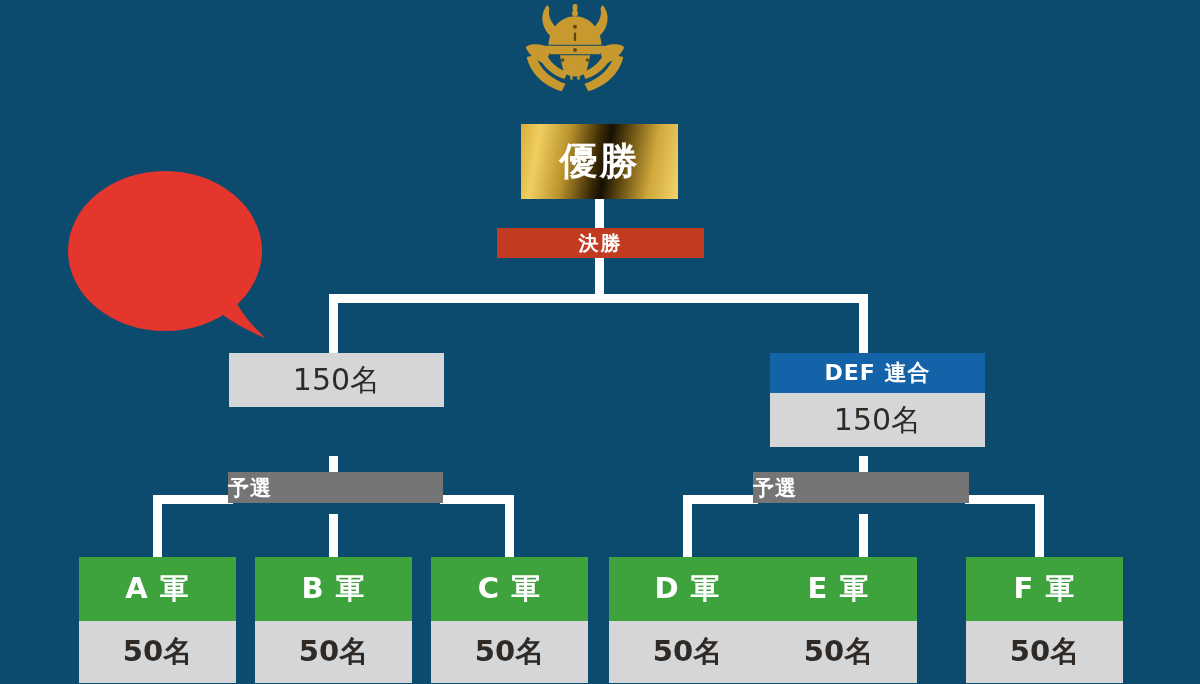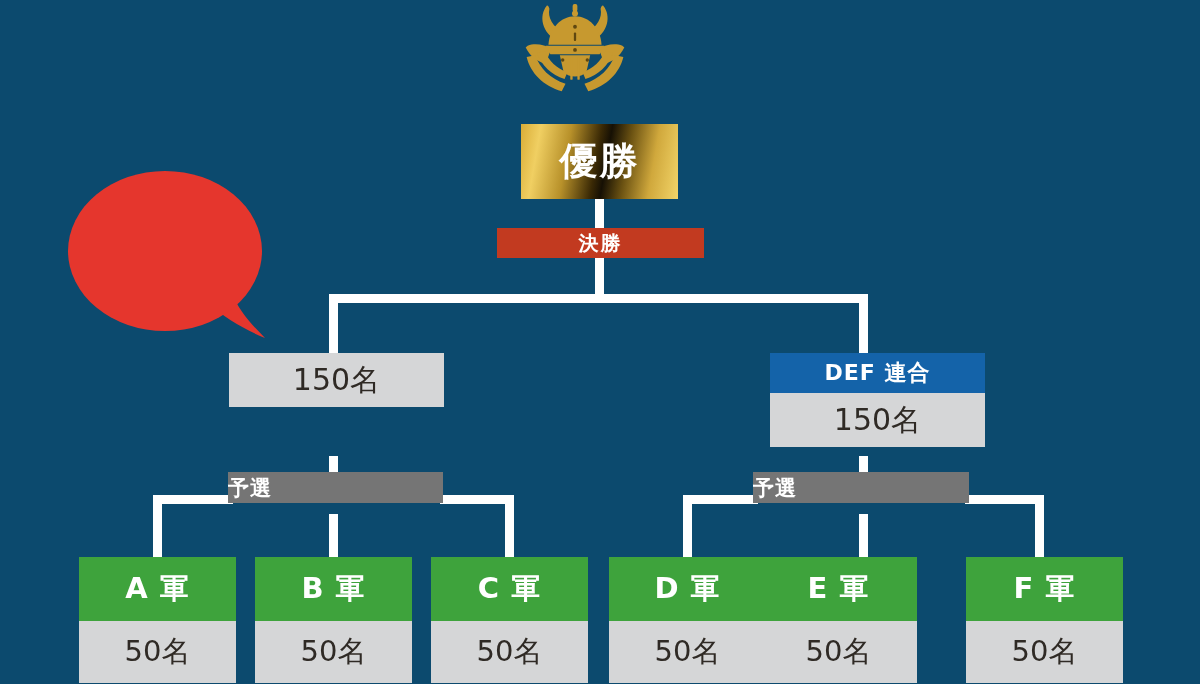--- a/index.html
+++ b/index.html
@@ -37,21 +37,21 @@
   .prelim-bar { position:absolute; top:472px; height:31px; background:#757575;
     display:flex; align-items:center; justify-content:flex-start; }
   .prelim-bar span { color:#fff; font-size:21px; font-weight:bold; letter-spacing:1px; }
   #prelim-left { left:228px; width:215px; } #prelim-right { left:753px; width:216px; }
 
   
   .team-card { position:absolute; top:557px; width:157px; }
   .team-card .hdr { height:64px; background:#3ea33c; display:flex; align-items:center; justify-content:center; }
   .team-card .hdr span { color:#fff; font-size:29px; font-weight:bold; letter-spacing:1px; }
   .team-card .bdy { height:62px; background:#d5d6d7; display:flex; align-items:center; justify-content:center; }
-  .team-card .bdy span { color:#2f2a25; font-size:29px; font-weight:400; }
+  .team-card .bdy span { color:#2f2a25; font-size:29px; font-weight:700; }
   #team-a { left:79px; } #team-b { left:255px; } #team-c { left:431px; }
   #team-d { left:609px; } #team-e { left:760px; } #team-f { left:966px; }
 
   
   .callout-svg { position:absolute; left:58px; top:165px; }
   .callout-text { position:absolute; left:68px; top:168px; width:194px; height:166px;
     display:flex; flex-direction:column; align-items:center; justify-content:center; }
   .callout-text span { color:#fff; font-size:30px; font-weight:bold; line-height:37px; letter-spacing:1px; }
 
   

